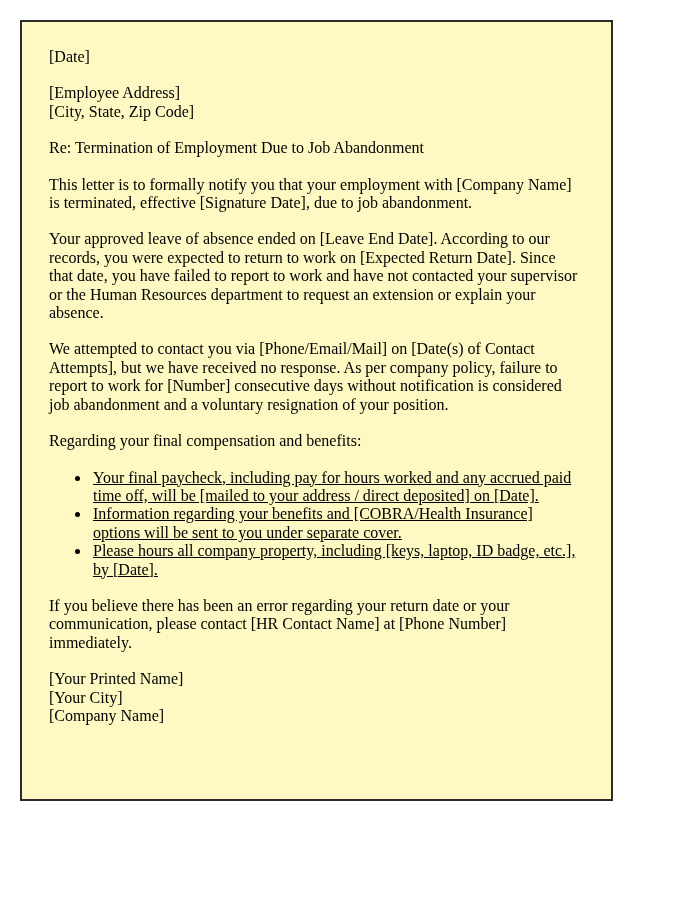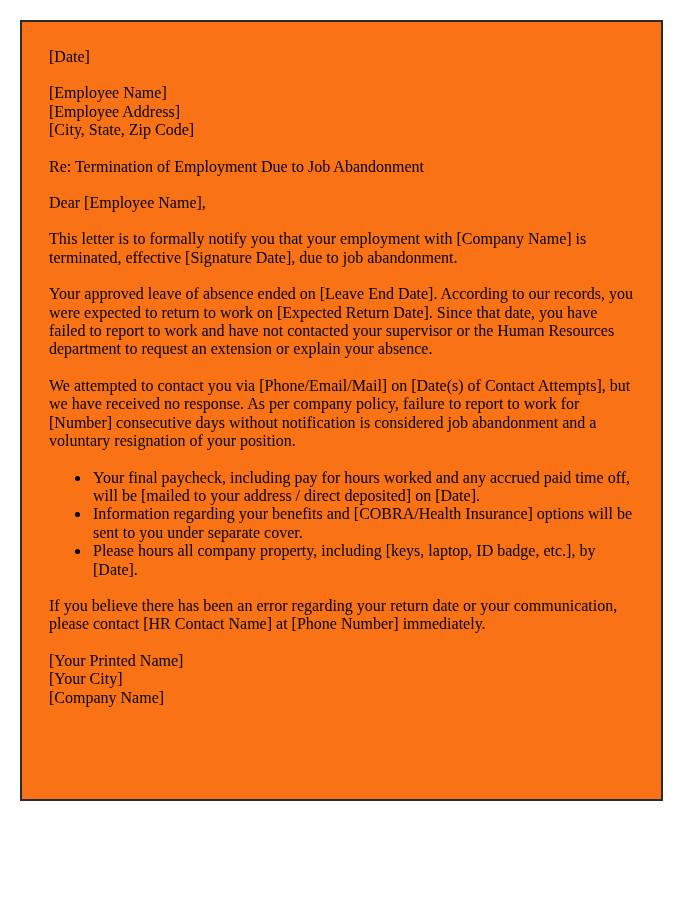--- a/index.html
+++ b/index.html
@@ -11,25 +11,25 @@
     width: 700px;
     height: 900px;
     position: relative;
     font-family: "Liberation Serif", "DejaVu Serif", serif;
     color: #000000;
   }
   .letter-page {
     position: absolute;
     left: 20px;
     top: 20px;
-    width: 643px;
+    width: 593px;
     height: 781px;
     box-sizing: border-box;
     border: 2px solid #2b2b2b;
-    background: #f97316;
+    background: #fef9c3;
     padding: 26px 28px 0 27px;
     font-size: 16px;
     line-height: 18.4px;
     overflow: hidden;
   }
   .letter-page p,
   .letter-page .block {
     margin: 0 0 18px 0;
     padding: 0;
   }
@@ -37,45 +37,45 @@
     margin: 0;
   }
   ul.benefits-list {
     margin: 0 0 18px 0;
     padding: 0 0 0 42px;
     list-style-type: disc;
   }
   ul.benefits-list li {
     margin: 0;
     padding: 0 0 0 2px;
+    text-decoration: underline;
   }
 </style>
 </head>
 <body>
 
 <div class="letter-page">
 
   <p>[Date]</p>
 
   <div class="block">
-    <div>[Employee Name]</div>
     <div>[Employee Address]</div>
     <div>[City, State, Zip Code]</div>
   </div>
 
   <p>Re: Termination of Employment Due to Job Abandonment</p>
 
-  <p>Dear [Employee Name],</p>
 
   <p>This letter is to formally notify you that your employment with [Company Name] is terminated, effective [Signature Date], due to job abandonment.</p>
 
   <p>Your approved leave of absence ended on [Leave End Date]. According to our records, you were expected to return to work on [Expected Return Date]. Since that date, you have failed to report to work and have not contacted your supervisor or the Human Resources department to request an extension or explain your absence.</p>
 
   <p>We attempted to contact you via [Phone/Email/Mail] on [Date(s) of Contact Attempts], but we have received no response. As per company policy, failure to report to work for [Number] consecutive days without notification is considered job abandonment and a voluntary resignation of your position.</p>
 
+  <p>Regarding your final compensation and benefits:</p>
 
   <ul class="benefits-list">
     <li>Your final paycheck, including pay for hours worked and any accrued paid time off, will be [mailed to your address / direct deposited] on [Date].</li>
     <li>Information regarding your benefits and [COBRA/Health Insurance] options will be sent to you under separate cover.</li>
     <li>Please hours all company property, including [keys, laptop, ID badge, etc.], by [Date].</li>
   </ul>
 
   <p>If you believe there has been an error regarding your return date or your communication, please contact [HR Contact Name] at [Phone Number] immediately.</p>
 
 

